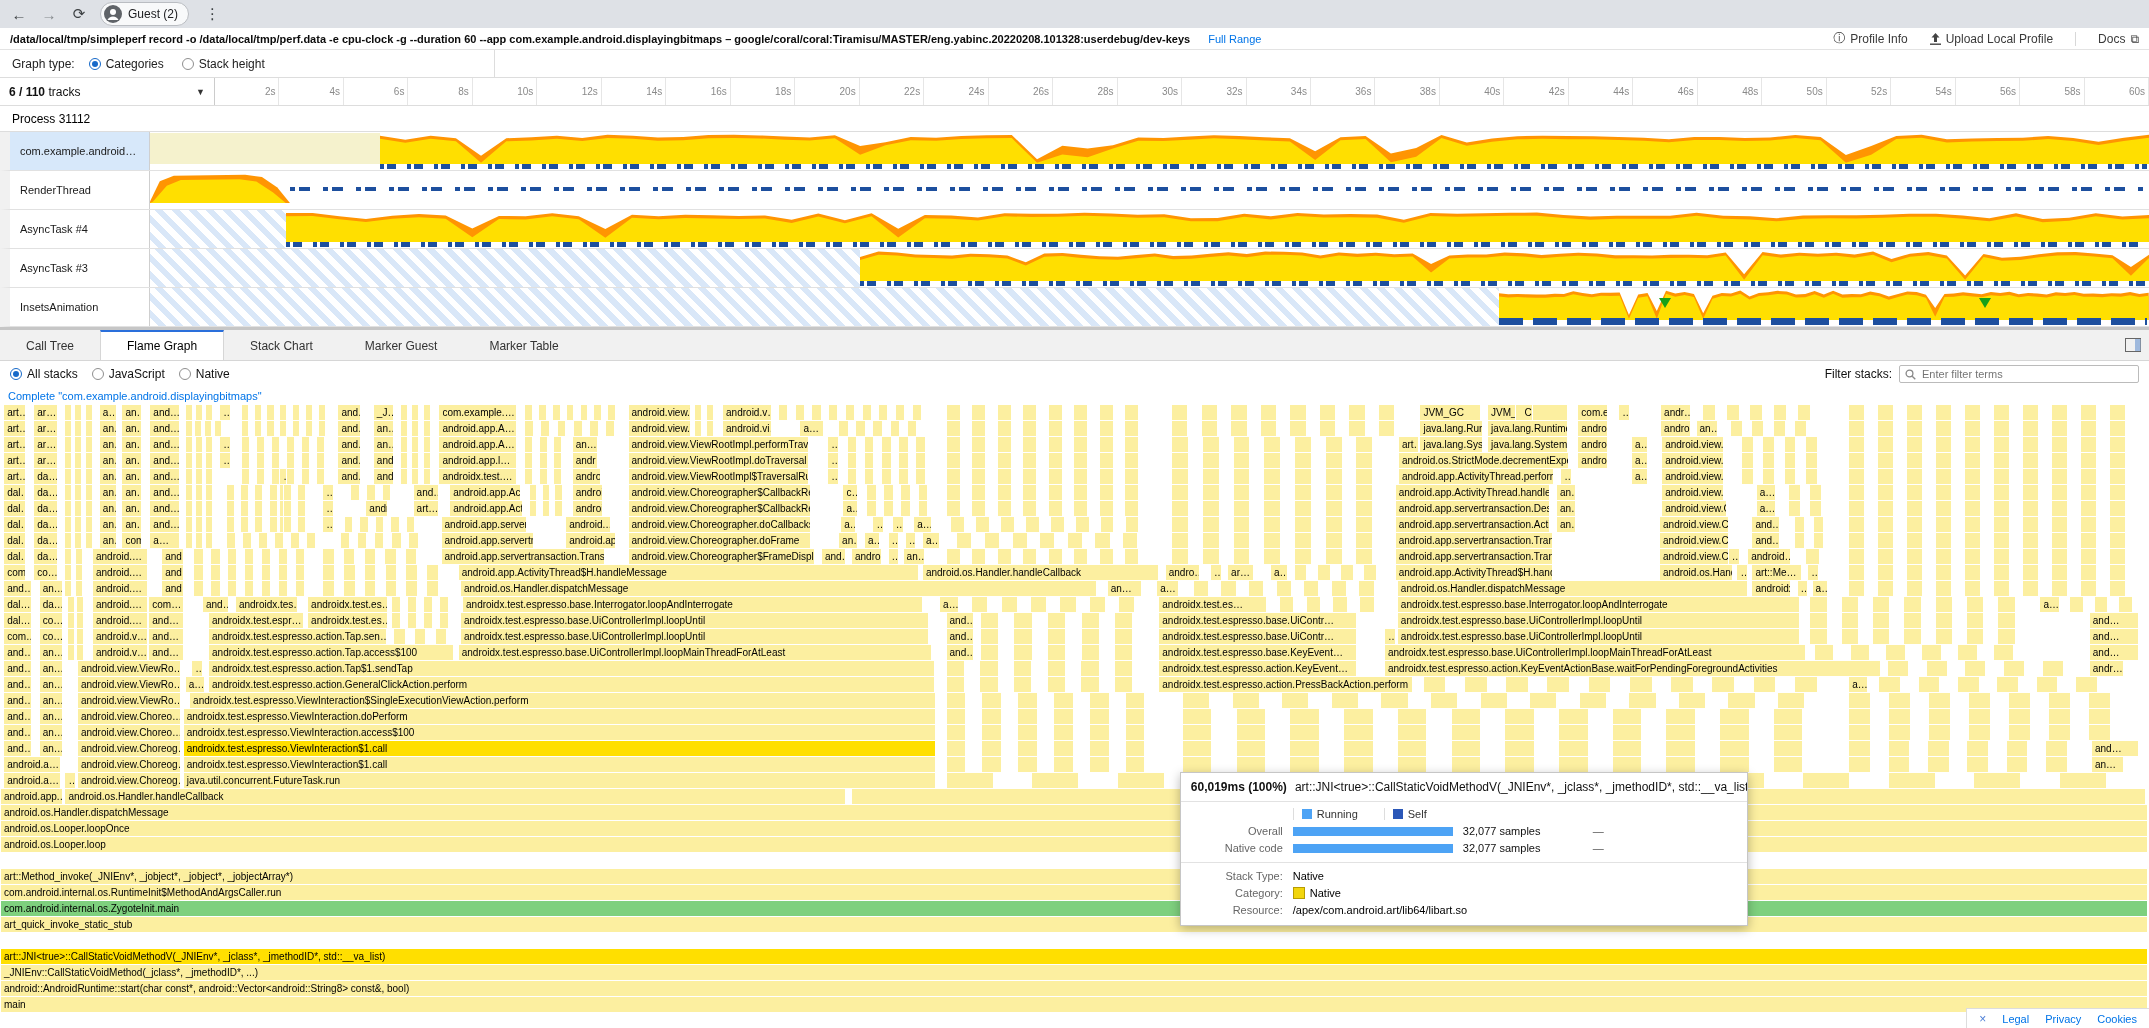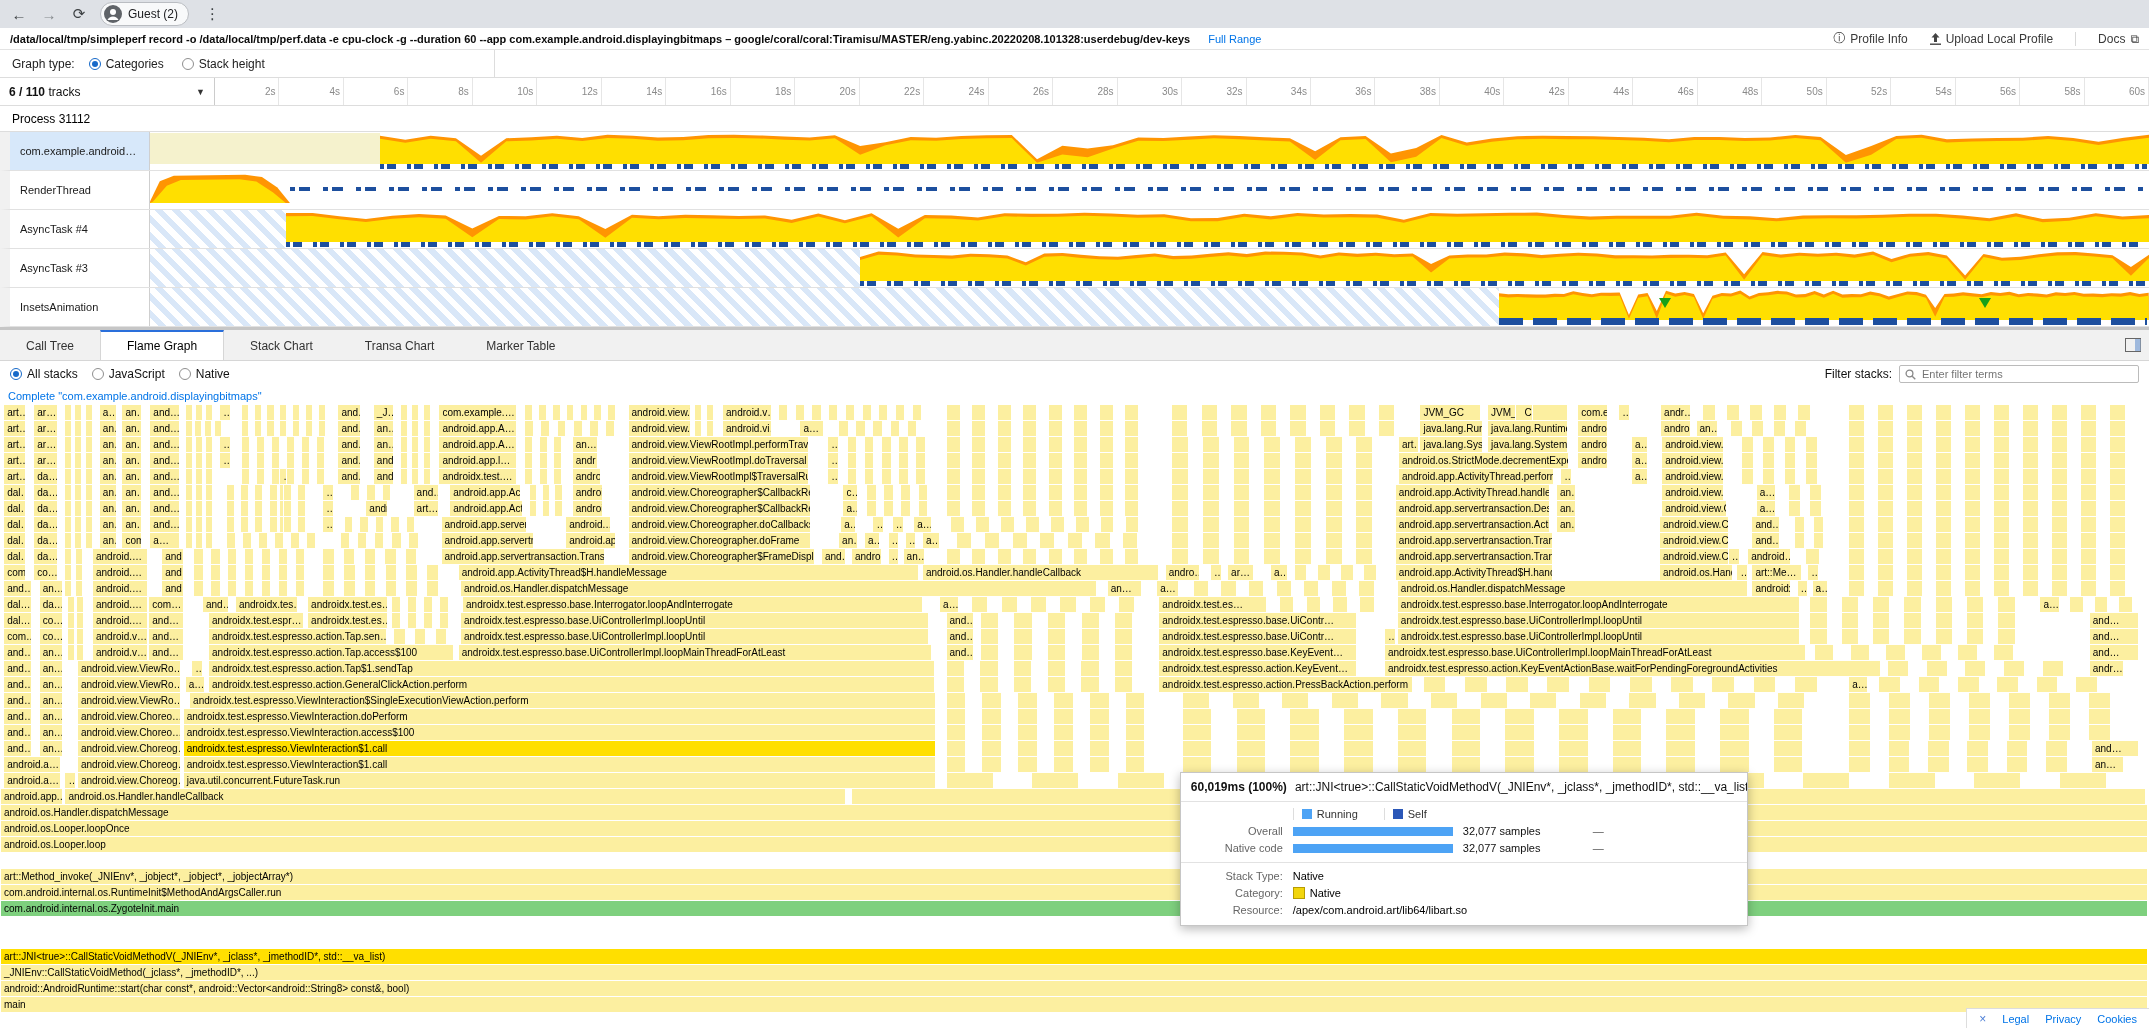--- a/index.html
+++ b/index.html
@@ -259,21 +259,21 @@
         <div class="gmarker" style="left: 75.5%;"></div>
         <div class="gmarker" style="left: 91.5%;"></div>
       </div>
     </div>
   </div>
 
 <div class="tabbar" id="tabbar">
     <div class="tab">Call Tree</div>
     <div class="tab active">Flame Graph</div>
     <div class="tab">Stack Chart</div>
-    <div class="tab">Transa Chart</div>
+    <div class="tab">Marker Guest</div>
     <div class="tab">Marker Table</div>
     <div class="tabbar-right">
       <svg width="16" height="14" viewBox="0 0 16 14">
         <rect x="0.5" y="0.5" width="15" height="13" fill="none" stroke="#666"></rect>
         <rect x="10" y="1" width="5.5" height="12" fill="#9fb9dd"></rect>
       </svg>
     </div>
   </div>
 
 <div class="filterrow">
@@ -314,20 +314,23 @@
       <div class="fcell" style="left: 0%; width: 99.9%;">main</div>
     </div>
     <div class="frow" style="top: 576px;">
       <div class="fcell" style="left: 0%; width: 99.9%;">android::AndroidRuntime::start(char const*, android::Vector&lt;android::String8&gt; const&amp;, bool)</div>
     </div>
     <div class="frow" style="top: 560px;">
       <div class="fcell" style="left: 0%; width: 99.9%;">_JNIEnv::CallStaticVoidMethod(_jclass*, _jmethodID*, ...)</div>
     </div>
     <div class="frow" style="top: 544px;">
       <div class="fcell h" style="left: 0%; width: 99.9%;">art::JNI&lt;true&gt;::CallStaticVoidMethodV(_JNIEnv*, _jclass*, _jmethodID*, std::__va_list)</div>
+    </div>
+    <div class="frow" style="top: 512px;">
+      <div class="fcell" style="left: 0%; width: 99.9%;">art_quick_invoke_static_stub</div>
     </div>
     <div class="frow" style="top: 496px;">
       <div class="fcell g" style="left: 0%; width: 99.9%;">com.android.internal.os.ZygoteInit.main</div>
     </div>
     <div class="frow" style="top: 480px;">
       <div class="fcell" style="left: 0%; width: 99.9%;">com.android.internal.os.RuntimeInit$MethodAndArgsCaller.run</div>
     </div>
     <div class="frow" style="top: 464px;">
       <div class="fcell" style="left: 0%; width: 99.9%;">art::Method_invoke(_JNIEnv*, _jobject*, _jobject*, _jobjectArray*)</div>
     </div>

